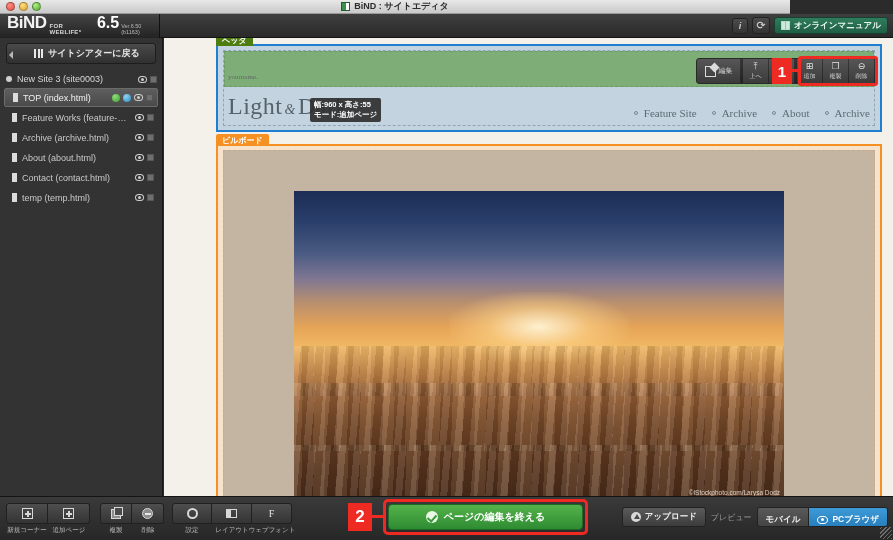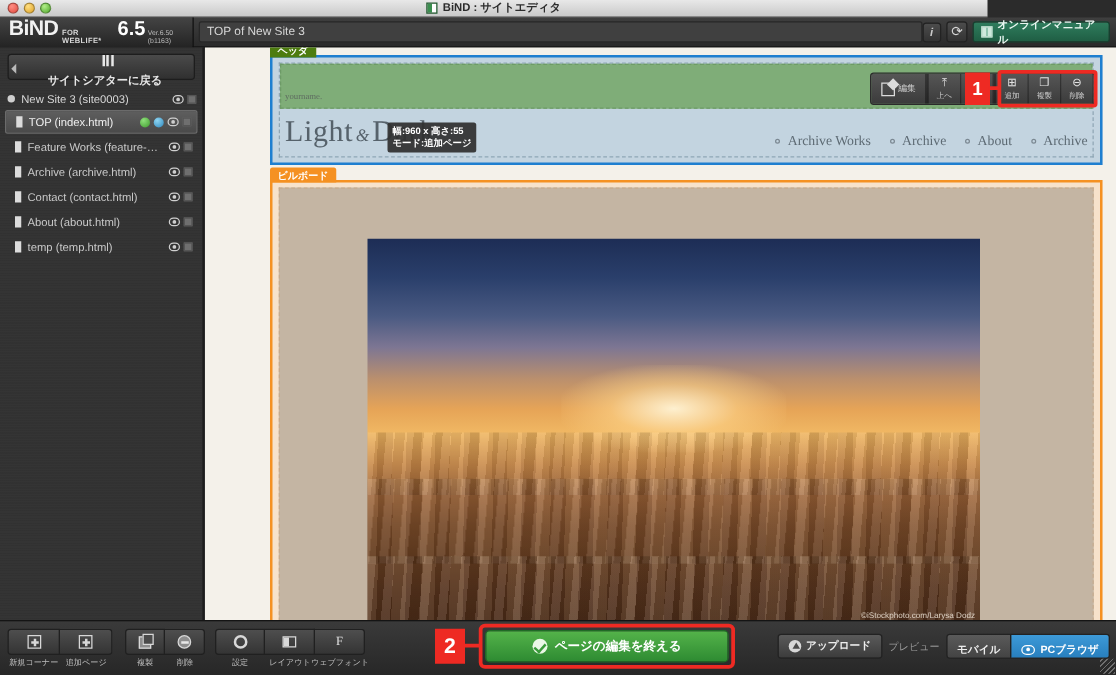--- a/index.html
+++ b/index.html
@@ -84,24 +84,23 @@
   
   .sidebar {
     position: absolute; top: 38px; left: 0; width: 163px; bottom: 44px;
     background: #323232;
     background-image: repeating-linear-gradient(0deg, rgba(255,255,255,.012) 0 1px, rgba(0,0,0,.012) 1px 2px);
     border-right: 1px solid #181818;
   }
   .back-btn {
     margin: 5px 6px 0 6px; height: 21px; border-radius: 3px;
     background: linear-gradient(to bottom, #4a4a4a, #303030); border: 1px solid #1d1d1d;
-    display: flex; align-items: center; gap: 5px; padding-left: 6px;
+    display: flex; align-items: center; gap: 5px; padding-left: 23px;
     color: #e6e6e6; font-size: 9px; font-weight: bold;
     position: relative;
-    flex-direction: column;
   }
   .back-btn::before {
     content: ""; position: absolute; left: 2px; top: 7px;
     border-top: 4px solid transparent; border-bottom: 4px solid transparent;
     border-right: 4px solid #b9b9b9;
   }
   .bars-ic { display: inline-flex; gap: 1.5px; margin-left: 4px; }
   .bars-ic i { width: 2px; height: 9px; background: #e8e8e8; display: block; }
 
   .tree { margin-top: 7px; }
@@ -375,21 +374,20 @@
     </div>
   </div>
 
   <div class="topbar">
     <div class="brand">
       <span class="brand-bind">BiND</span>
       <span class="brand-for">FOR WEBLIFE*</span>
       <span class="brand-ver-big">6.5</span>
       <span class="brand-ver-small">Ver.6.50 (b1163)</span>
     </div>
-    <div class="doc-title">TOP of New Site 3</div>
     <div class="topbar-right">
       <div class="info-btn">i</div>
       <div class="refresh-btn">⟳</div>
       <div class="manual-btn">
         <span class="manual-ic"></span>
         <span>オンラインマニュアル</span>
       </div>
     </div>
   </div>
 
@@ -437,30 +435,30 @@
         <span class="page-ic"></span>
         <span class="tree-label">Archive (archive.html)</span>
         <span class="row-icons">
           <span class="eye-ic"></span>
           <span class="sq-ic"></span>
         </span>
       </div>
 
       <div class="tree-row">
         <span class="page-ic"></span>
-        <span class="tree-label">Contact (contact.html)</span>
+        <span class="tree-label">About (about.html)</span>
         <span class="row-icons">
           <span class="eye-ic"></span>
           <span class="sq-ic"></span>
         </span>
       </div>
 
       <div class="tree-row">
         <span class="page-ic"></span>
-        <span class="tree-label">About (about.html)</span>
+        <span class="tree-label">Contact (contact.html)</span>
         <span class="row-icons">
           <span class="eye-ic"></span>
           <span class="sq-ic"></span>
         </span>
       </div>
 
       <div class="tree-row">
         <span class="page-ic"></span>
         <span class="tree-label">temp (temp.html)</span>
         <span class="row-icons">
@@ -478,21 +476,21 @@
         <div class="blk-tag tag-blue">ヘッダ</div>
         <div class="hdr-inner">
           <div class="hdr-green"></div>
           <div class="hdr-yourname">yourname.</div>
           <div class="hdr-logo">
             <span>Light</span><span class="amp">&amp;</span><span>Dark</span>
           </div>
           <div class="hdr-nav">
             <span class="nav-item">
               <span class="nav-bullet"></span>
-              <span>Archive Works</span>
+              <span>Feature Site</span>
             </span>
             <span class="nav-item">
               <span class="nav-bullet"></span>
               <span>Archive</span>
             </span>
             <span class="nav-item">
               <span class="nav-bullet"></span>
               <span>About</span>
             </span>
             <span class="nav-item">

